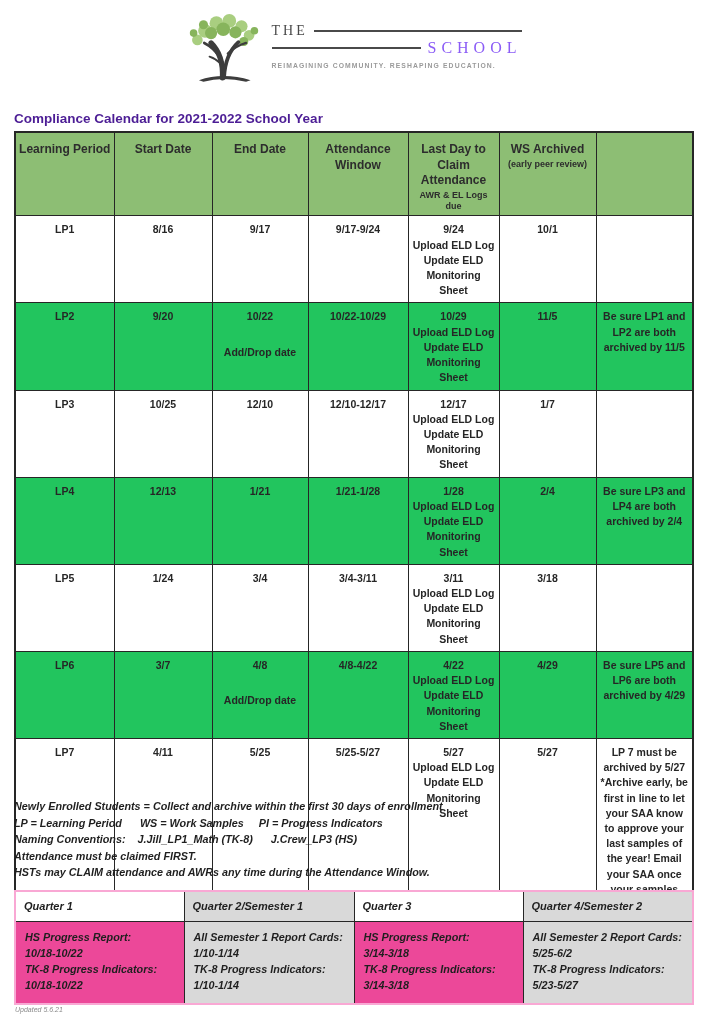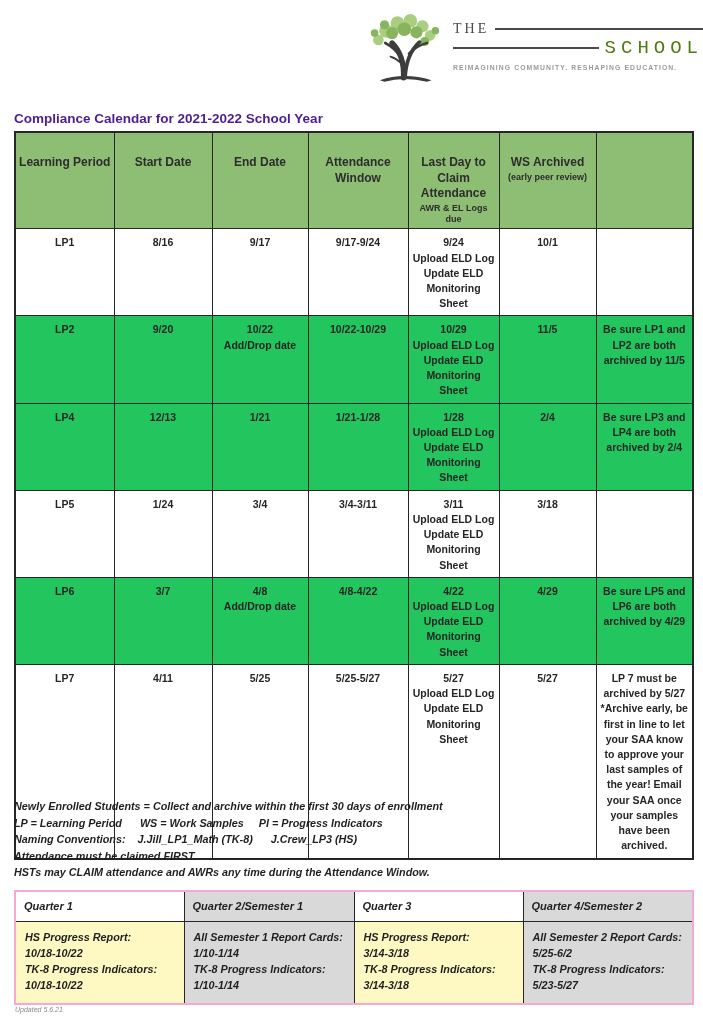--- a/index.html
+++ b/index.html
@@ -4,73 +4,73 @@
 <style>
   * { margin:0; padding:0; box-sizing:border-box; }
   html,body { background:#ffffff; }
   .page {
     position:relative; width:703px; height:1024px; margin:0 auto;
     background:#ffffff; overflow:hidden;
     font-family:"Liberation Sans", sans-serif; color:#262626;
   }
 
   
-  .logo-wrap { position:absolute; top:8px; left:0; width:100%; display:flex; justify-content:flex-end; }
+  .logo-wrap { position:absolute; top:8px; left:0; width:100%; display:flex; justify-content:center; }
   .logo { display:flex; align-items:center; gap:6px; }
   .logo-tree { width:84px; height:76px; flex:0 0 auto; }
   .logo-text { width:250px; }
   .logo-the-row { display:flex; align-items:center; gap:6px; }
   .logo-the { font-size:14px; letter-spacing:3px; color:#4a4a4a; font-family:"Liberation Serif", serif; }
   .logo-rule { flex:1; height:2px; background:#4a4a4a; }
   .logo-name { font-size:29px; letter-spacing:1.5px; color:#4a4a4a; font-family:"Liberation Serif", serif; line-height:1.05; }
   .logo-school-row { display:flex; align-items:center; gap:6px; }
-  .logo-school { font-size:19px; letter-spacing:5px; color:#4d7c0f; font-family:Liberation Mono, monospace; }
+  .logo-school { font-size:16px; letter-spacing:5px; color:#8b5cf6; font-family:Liberation Serif, serif; }
   .logo-tagline { margin-top:5px; font-size:6.8px; letter-spacing:1.1px; color:#9a9a9a; font-weight:bold; }
 
   
   .doc-title {
     position:absolute; top:111px; left:14px; width:678px;
     text-align:left; font-size:13.5px; font-weight:bold; color:#4c1d95;
   }
 
   
   table { border-collapse:collapse; table-layout:fixed; }
   .cal-table {
     position:absolute; top:131px; left:14px; width:678px;
     border:2px solid #262626;
   }
   .cal-table th, .cal-table td {
     border:1px solid #262626; vertical-align:top; text-align:center;
     font-weight:bold; padding:6px 3px 4px 3px; overflow:hidden;
   }
-  .cal-table th { background:#8dbe74; color:#2d2d2d; font-size:12px; line-height:1.3; padding-top:22px; }
+  .cal-table th { background:#8dbe74; color:#2d2d2d; font-size:12px; line-height:1.3; padding-top:9px; }
   .cal-table th .hdr-sub { font-size:9px; line-height:1.2; margin-top:1px; }
   .cal-table td { font-size:10.5px; line-height:1.45; background:#ffffff; }
   .cal-table tr.gray td { background:#22c55e; }
-  .cell-sub { font-size:10.5px; }
+  .cell-sub { font-size:10.5px;margin-top:20px; }
   .note-cell { padding:5px 4px; }
 
   
   .legend { position:absolute; top:800px; left:14px; width:636px; }
   .legend div {
     font-size:10.8px; font-weight:bold; font-style:italic; color:#1f1f1f;
     margin-bottom:4.5px; white-space:pre-wrap;
   }
 
   
   .qtr-table {
     position:absolute; top:890px; left:14px; width:678px;
     border:2px solid #f9a8d4;
   }
   .qtr-table th, .qtr-table td {
     border:1.5px solid #262626; text-align:left; vertical-align:top;
     font-weight:bold; font-style:italic; color:#1f1f1f;
   }
   .qtr-table th { height:30px; font-size:11px; padding:8px 8px 2px 8px; background:#ffffff; }
-  .qtr-table td { height:83px; font-size:10.8px; line-height:1.5; padding:7px 6px 4px 9px; background:#fef9c3; }
+  .qtr-table td { height:83px; font-size:10.8px; line-height:1.5; padding:7px 6px 4px 9px; background:#ec4899; }
   .qtr-table th.shaded, .qtr-table td.shaded { background:#d9d9d9; }
 
   .footer-note {
     position:absolute; top:1006px; left:15px;
     font-size:7px; font-style:italic; color:#8a8a8a;
   }
 </style>
 </head>
 <body>
 
@@ -187,20 +187,37 @@
       <td>
             <div>10/29</div>
             <div>Upload ELD Log</div>
             <div>Update ELD</div>
             <div>Monitoring Sheet</div>
           </td>
       <td>11/5</td>
       <td class="note-cell">Be sure LP1 and LP2 are both archived by 11/5</td>
     </tr>
 
+    <tr style="height:64px">
+      <td>LP3</td>
+      <td>10/25</td>
+      <td>
+            <div>12/10</div>
+            <div class="cell-sub"></div>
+          </td>
+      <td>12/10-12/17</td>
+      <td>
+            <div>12/17</div>
+            <div>Upload ELD Log</div>
+            <div>Update ELD</div>
+            <div>Monitoring Sheet</div>
+          </td>
+      <td>1/7</td>
+      <td class="note-cell"></td>
+    </tr>
 
     <tr class="gray" style="height:64px">
       <td>LP4</td>
       <td>12/13</td>
       <td>
             <div>1/21</div>
             <div class="cell-sub"></div>
           </td>
       <td>1/21-1/28</td>
       <td>

